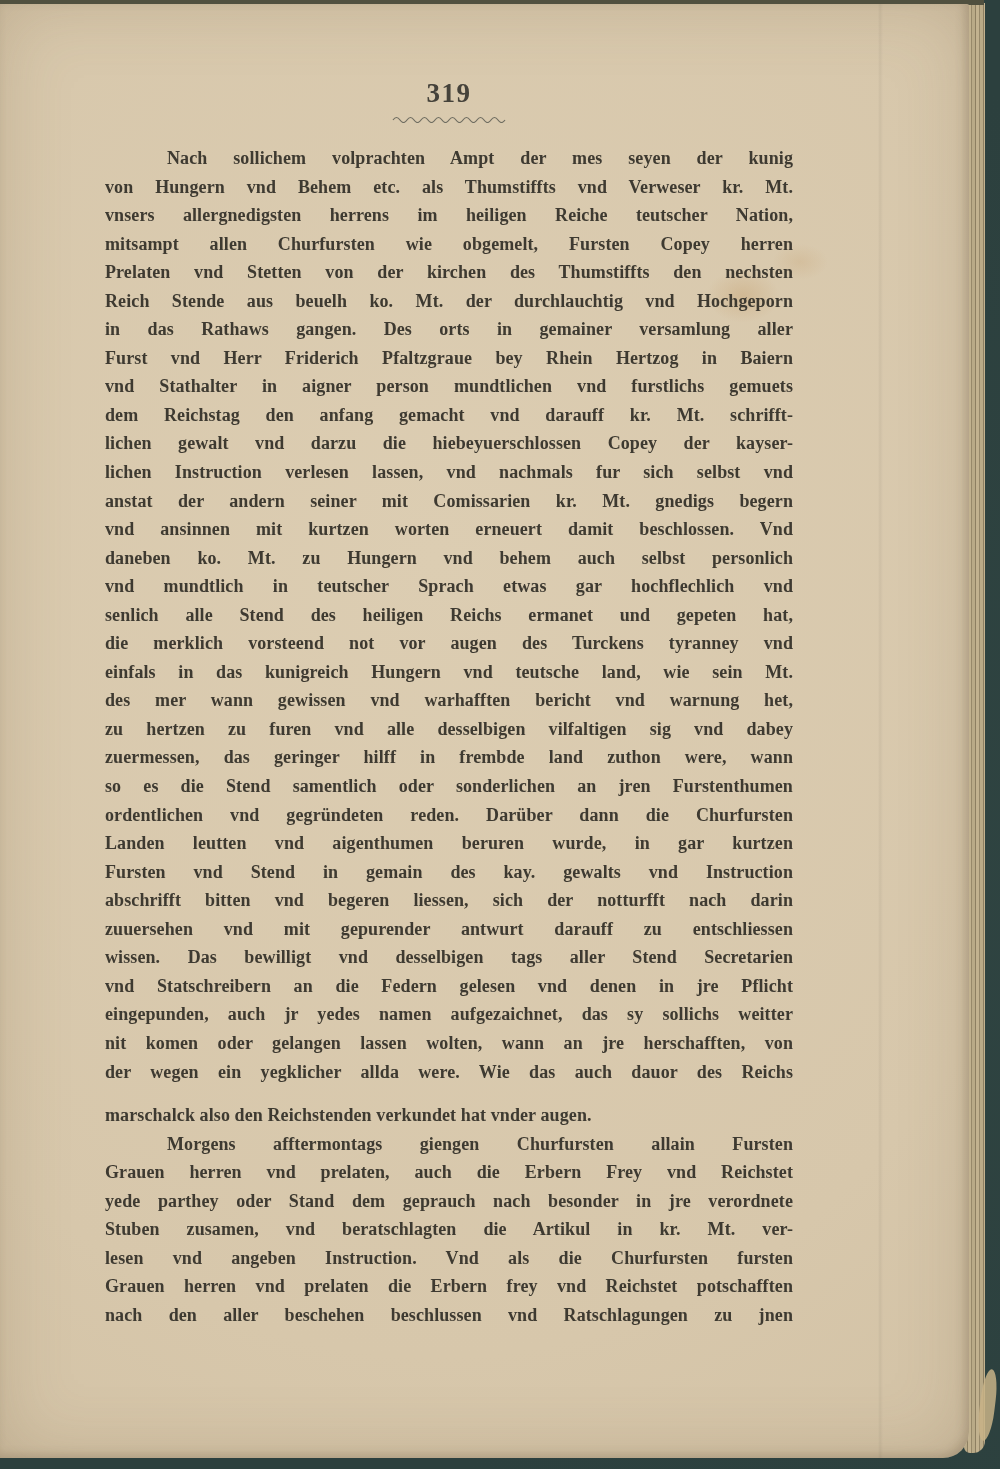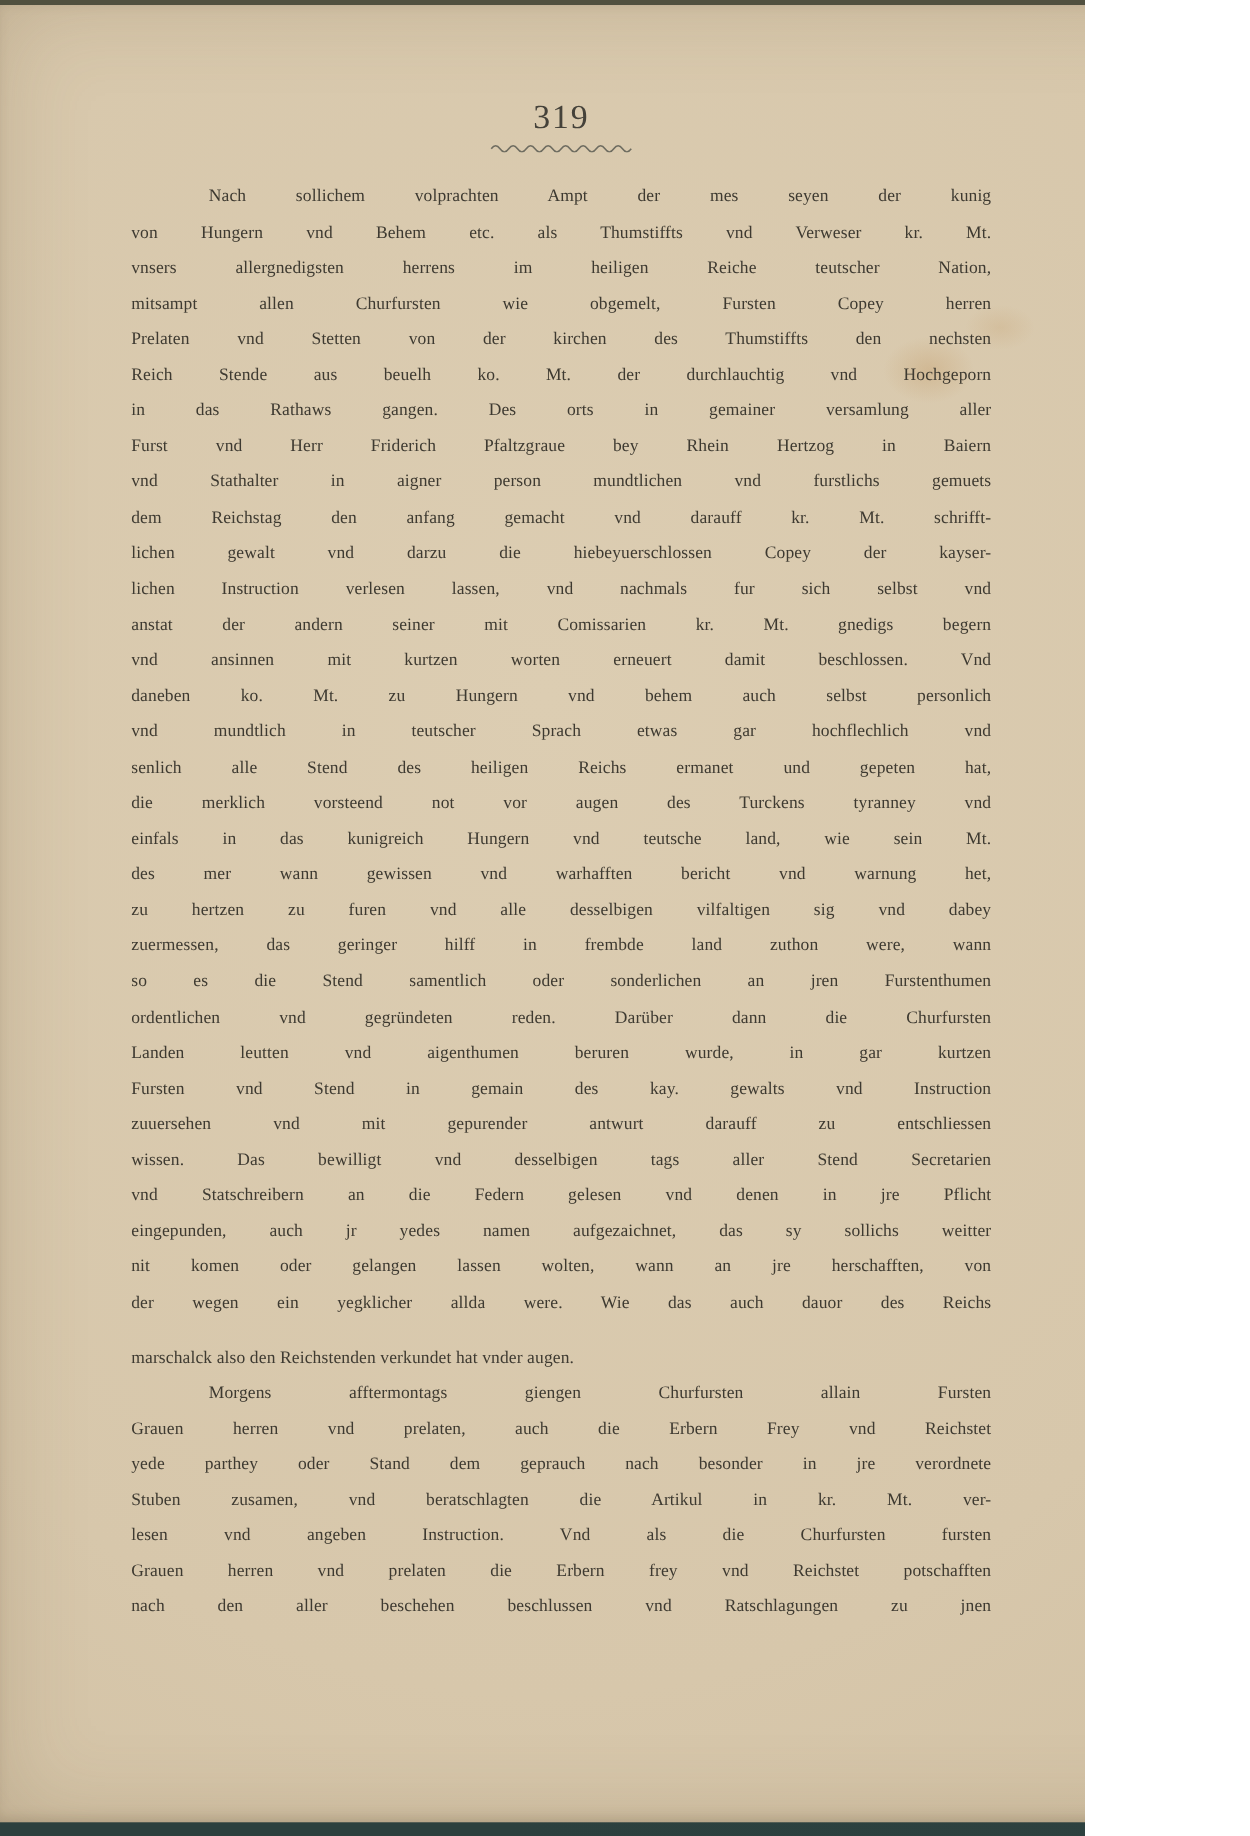--- a/index.html
+++ b/index.html
@@ -1,25 +1,26 @@
 <!DOCTYPE html>
 <html><head>
 <meta charset="utf-8">
 <style>
   html, body { margin: 0; padding: 0; }
   body { font-family: "Liberation Serif", "DejaVu Serif", serif; }
 
   .scene {
     position: relative;
-    width: 868px;
+    width: 1000px;
     height: 1469px;
     background:
       radial-gradient(120% 90% at 95% 60%, #33494660 0%, #2c413f00 60%),
       #2c403e;
     overflow: hidden;
+    font-weight: bold;
   }
 
   
   .top-edge {
     position: absolute;
     left: 0; top: 0;
     width: 984px; height: 5px;
     background: #50503f;
   }
 
@@ -76,21 +77,21 @@
     letter-spacing: 1.5px;
     line-height: 30px;
   }
   .pagenum-underline { margin-top: 1px; }
 
   .text-block {
     position: absolute;
     left: 105px; top: 140px;
     width: 688px;
     color: #3e3a31;
-    font-size: 14px;
+    font-size: 18px;
     line-height: 28.55px;
     letter-spacing: 0.1px;
   }
   .para { margin: 0; }
   .line {
     text-align: justify;
     text-align-last: justify;
     height: 28.55px;
     overflow: hidden;
   }
@@ -136,20 +137,21 @@
           <div class="line">senlich alle Stend des heiligen Reichs ermanet und gepeten hat,</div>
           <div class="line">die merklich vorsteend not vor augen des Turckens tyranney vnd</div>
           <div class="line">einfals in das kunigreich Hungern vnd teutsche land, wie sein Mt.</div>
           <div class="line">des mer wann gewissen vnd warhafften bericht vnd warnung het,</div>
           <div class="line">zu hertzen zu furen vnd alle desselbigen vilfaltigen sig vnd dabey</div>
           <div class="line">zuermessen, das geringer hilff in frembde land zuthon were, wann</div>
           <div class="line">so es die Stend samentlich oder sonderlichen an jren Furstenthumen</div>
           <div class="line">ordentlichen vnd gegründeten reden.  Darüber dann die Churfursten</div>
           <div class="line">Landen leutten vnd aigenthumen beruren wurde, in gar kurtzen</div>
           <div class="line">Fursten vnd Stend in gemain des kay. gewalts vnd Instruction</div>
+          <div class="line">abschrifft bitten vnd begeren liessen, sich der notturfft nach darin</div>
           <div class="line">zuuersehen vnd mit gepurender antwurt darauff zu entschliessen</div>
           <div class="line">wissen.  Das bewilligt vnd desselbigen tags aller Stend Secretarien</div>
           <div class="line">vnd Statschreibern an die Federn gelesen vnd denen in jre Pflicht</div>
           <div class="line">eingepunden, auch jr yedes namen aufgezaichnet, das sy sollichs weitter</div>
           <div class="line">nit komen oder gelangen lassen wolten, wann an jre herschafften, von</div>
           <div class="line">der wegen ein yegklicher allda were.  Wie das auch dauor des Reichs</div>
           <div class="line noj">marschalck also den Reichstenden verkundet hat vnder augen.</div>
         </div>
         <div class="para">
           <div class="line indent">Morgens afftermontags giengen Churfursten allain Fursten</div>

